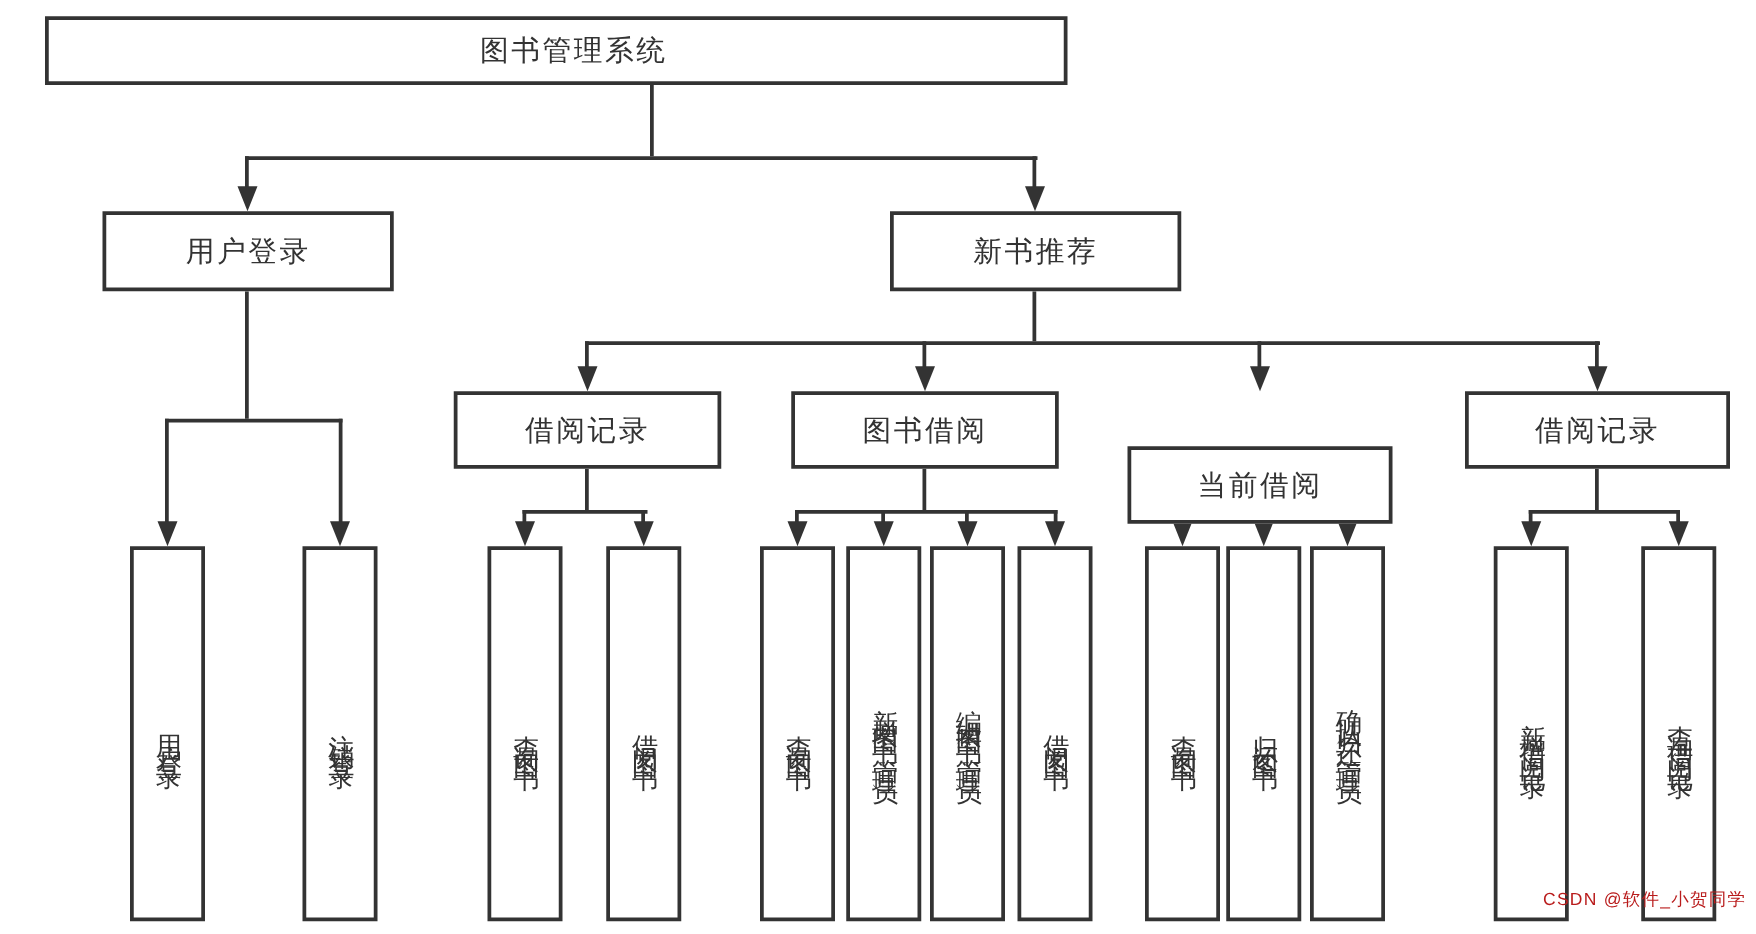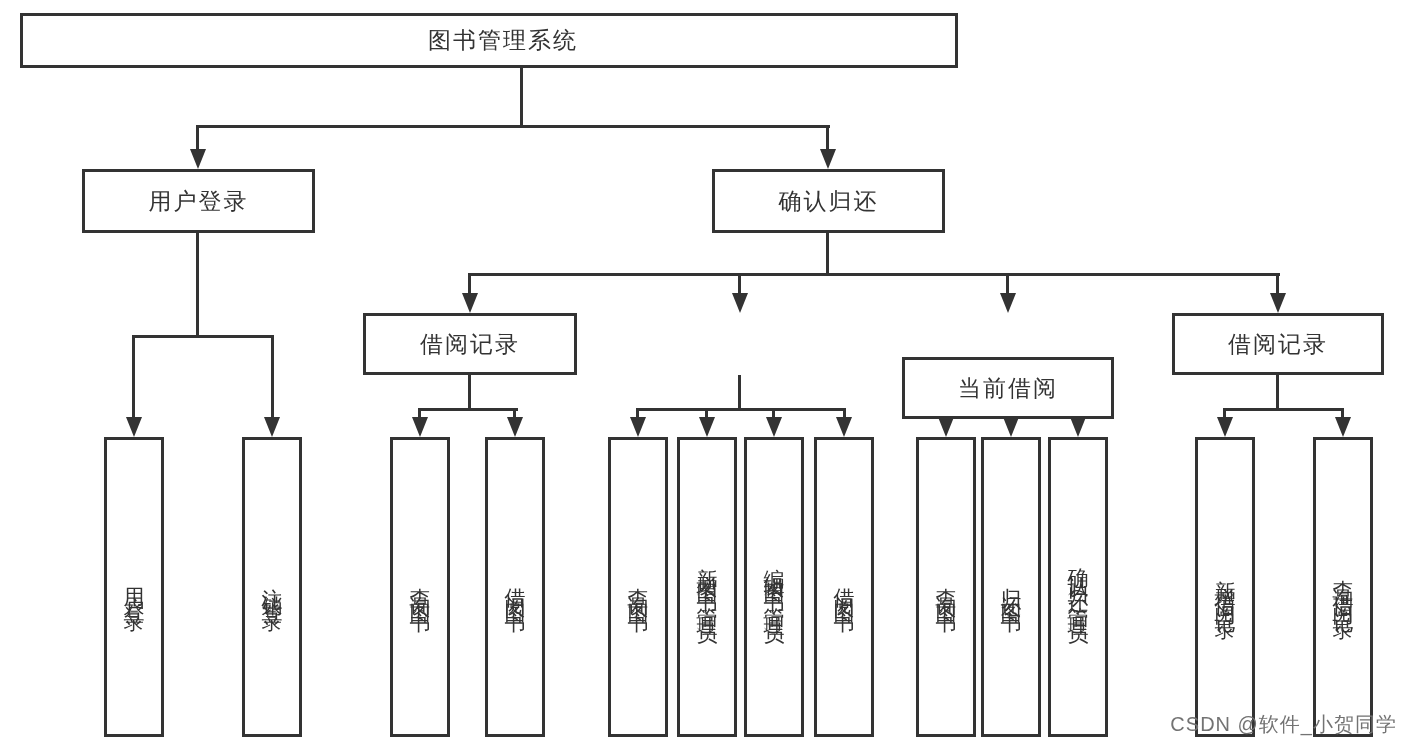--- a/index.html
+++ b/index.html
@@ -40,45 +40,48 @@
   .line{position:absolute;background:#333333;z-index:1;}
   .arrow{
     position:absolute;width:0;height:0;z-index:1;
     border-left:8px solid transparent;
     border-right:8px solid transparent;
     border-top:20px solid #333333;
   }
   #watermark{
     position:absolute;
     right:8px;top:711px;
-    font-size:20px;
-    color:#737373;
+    font-size:14px;
+    color:#b91c1c;
     letter-spacing:1px;
     z-index:5;
     white-space:nowrap;
   }
 </style>
 </head>
 <body>
 
 <div id="stage">
 
-  <div class="box" style="left:20px;top:13px;width:938px;height:55px;padding-left:28px;">
+  <div class="box" style="left:36px;top:13px;width:818px;height:55px;padding-left:28px;">
     <span class="hlabel">图书管理系统</span>
   </div>
 
   <div class="box" style="left:82px;top:169px;width:233px;height:64px;">
     <span class="hlabel">用户登录</span>
   </div>
   <div class="box" style="left:712px;top:169px;width:233px;height:64px;">
-    <span class="hlabel">确认归还</span>
+    <span class="hlabel">新书推荐</span>
   </div>
 
   <div class="box" style="left:363px;top:313px;width:214px;height:62px;">
     <span class="hlabel">借阅记录</span>
+  </div>
+  <div class="box" style="left:633px;top:313px;width:214px;height:62px;">
+    <span class="hlabel">图书借阅</span>
   </div>
   <div class="box" style="left:902px;top:313px;width:212px;height:62px;margin-top:44px;">
     <span class="hlabel">当前借阅</span>
   </div>
   <div class="box" style="left:1172px;top:313px;width:212px;height:62px;">
     <span class="hlabel">借阅记录</span>
   </div>
 
   <div class="vbox" style="left:104px;">
     <span class="vlabel">用户登录</span>

